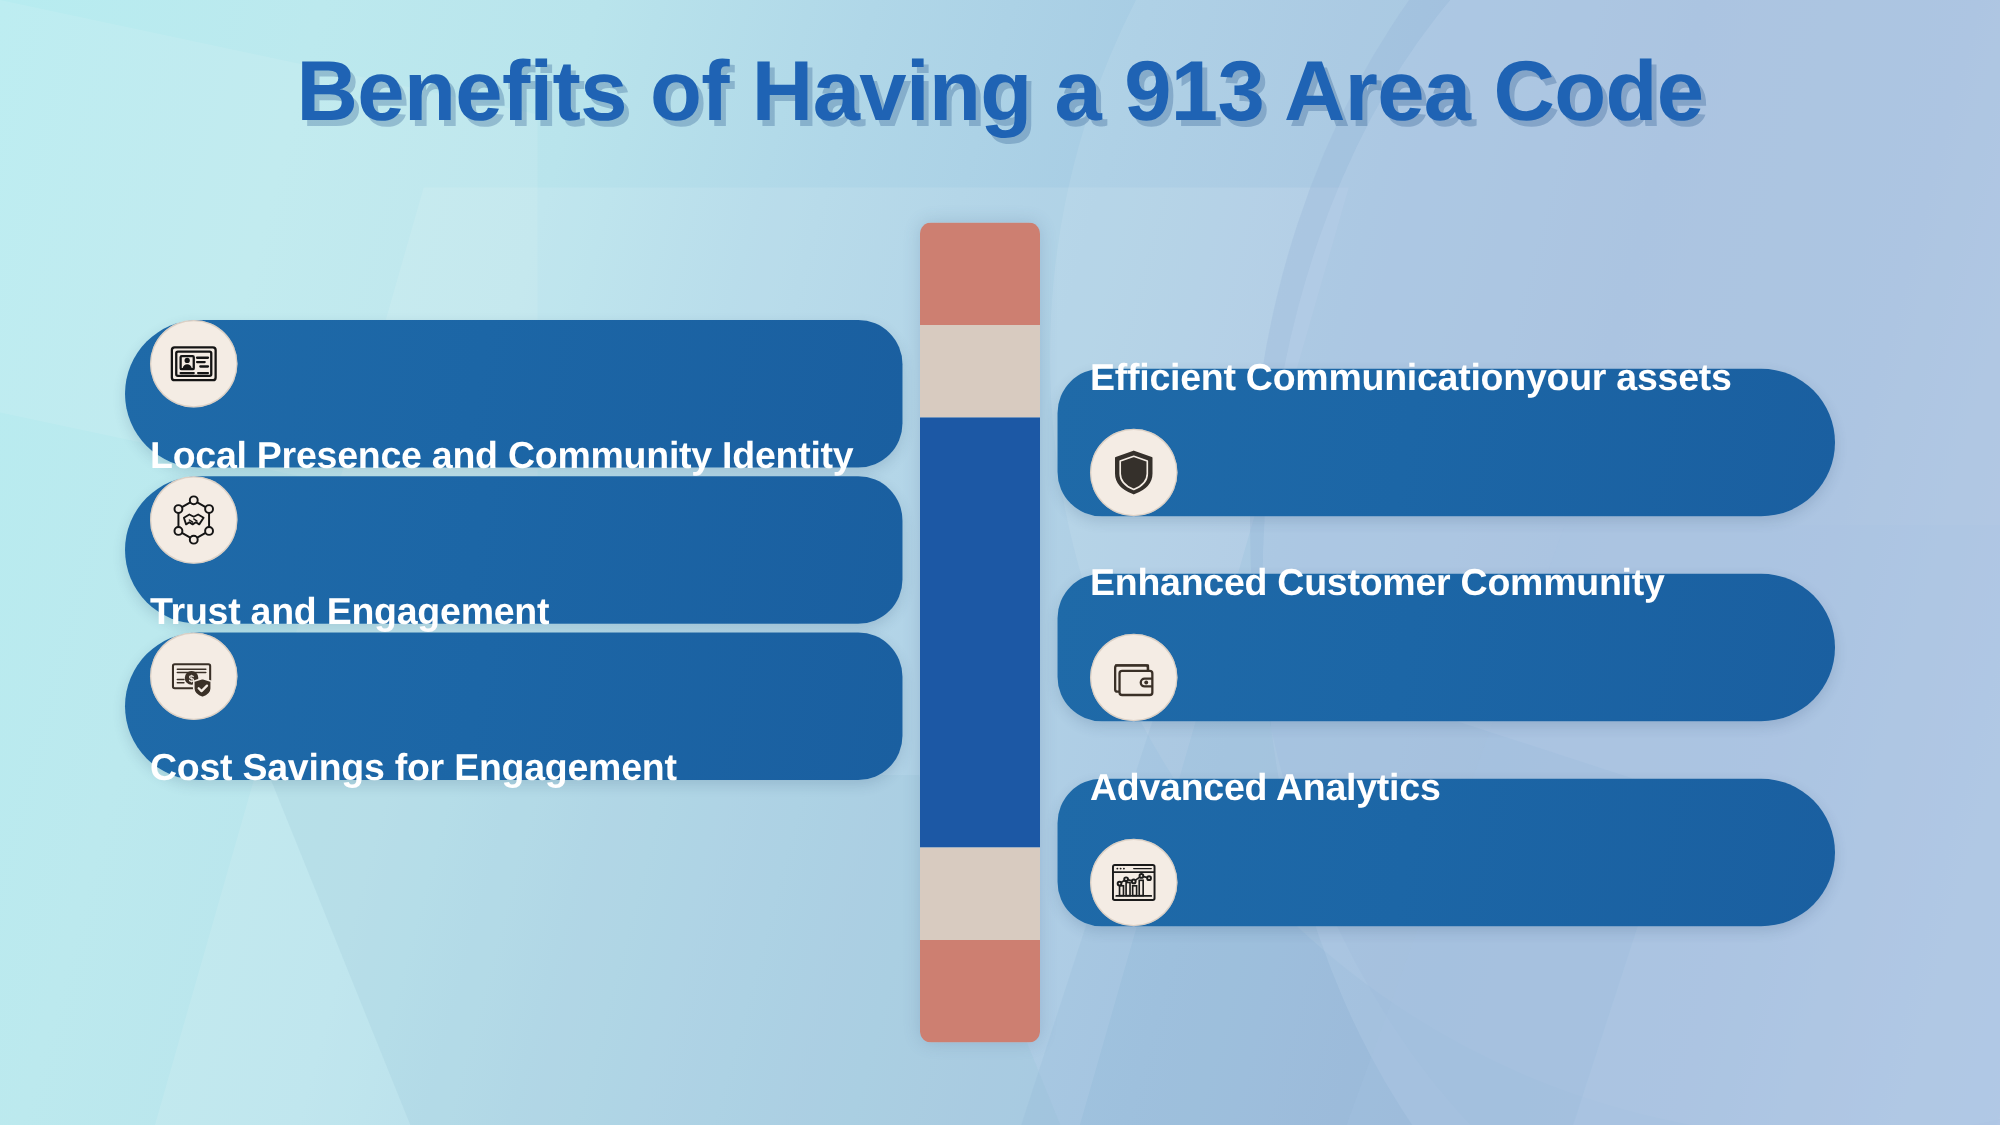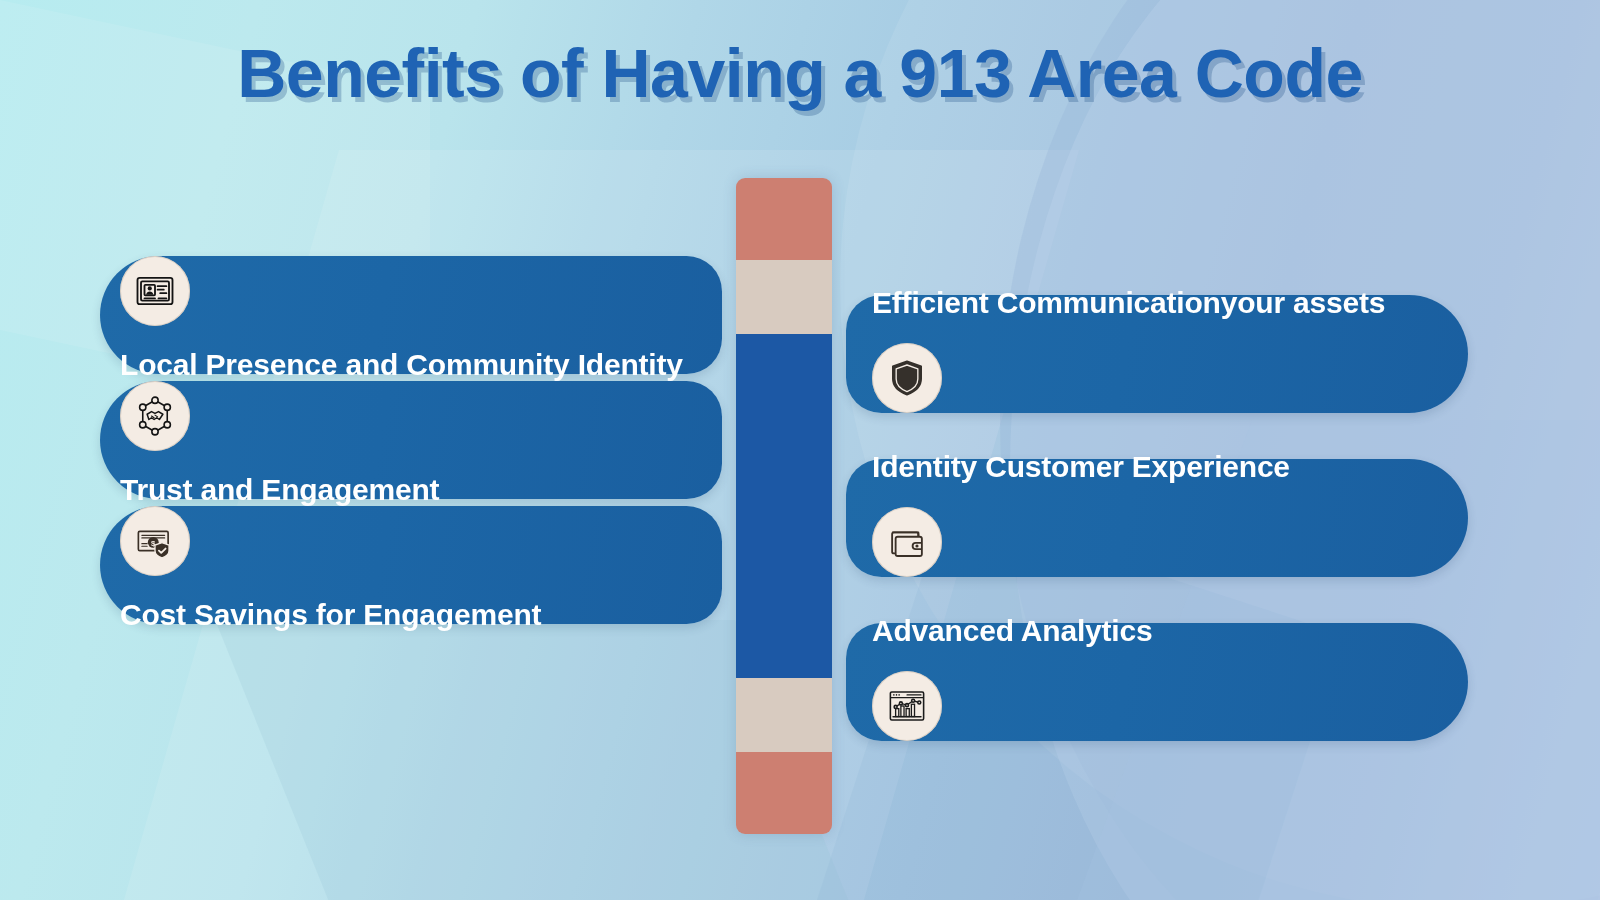--- a/index.html
+++ b/index.html
@@ -268,21 +268,21 @@
       <span class="card-label">Efficient Communicationyour assets</span>
       <span class="card-icon">
         <svg width="40" height="40" viewBox="0 0 48 48" fill="none">
           <path d="M24 4l17 6v15c0 9.5-7.6 15.6-17 19-9.4-3.4-17-9.5-17-19V10z" fill="#35302b" stroke="#35302b" stroke-width="2" stroke-linejoin="round"></path>
           <path d="M24 8.4l13 4.6v12.2c0 7.4-5.9 12.3-13 15.1-7.1-2.8-13-7.7-13-15.1V13z" fill="none" stroke="#f4ece4" stroke-width="1.6" stroke-linejoin="round"></path>
         </svg>
       </span>
     </div>
 
     <div class="card">
-      <span class="card-label">Identity Customer Experience</span>
+      <span class="card-label">Enhanced Customer Community</span>
       <span class="card-icon">
         <svg width="42" height="42" viewBox="0 0 48 48" fill="none" stroke="#3a3027" stroke-width="2.1" stroke-linejoin="round">
           <path d="M7 13h30v6"></path>
           <rect x="7" y="13" width="30" height="24" rx="2"></rect>
           <rect x="11" y="18" width="30" height="22" rx="2.4" fill="#f4ece4"></rect>
           <path d="M41 25h-7a3.6 3.6 0 0 0 0 7.2h7" fill="none"></path>
           <circle cx="35.4" cy="28.6" r="1.8" fill="#3a3027" stroke="none"></circle>
         </svg>
       </span>
     </div>

